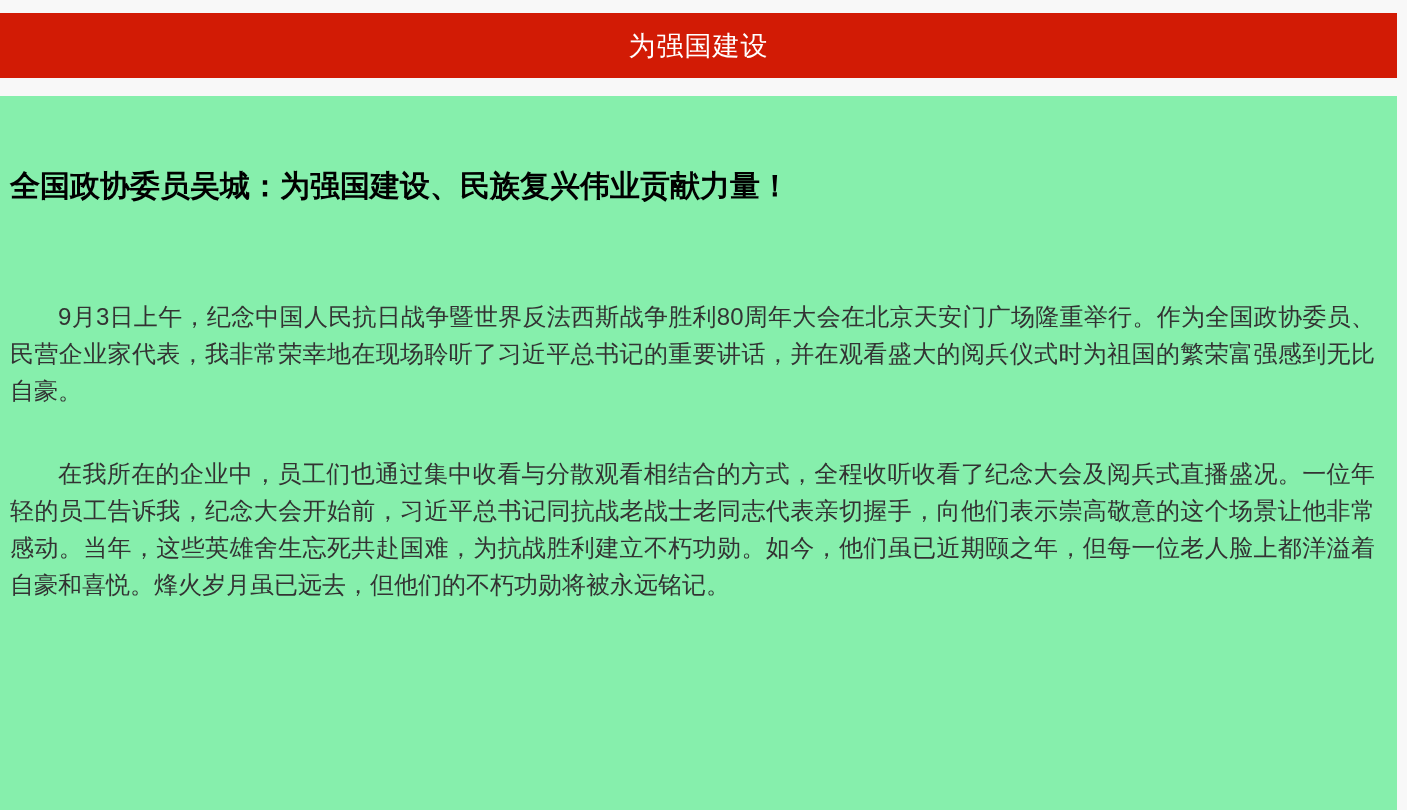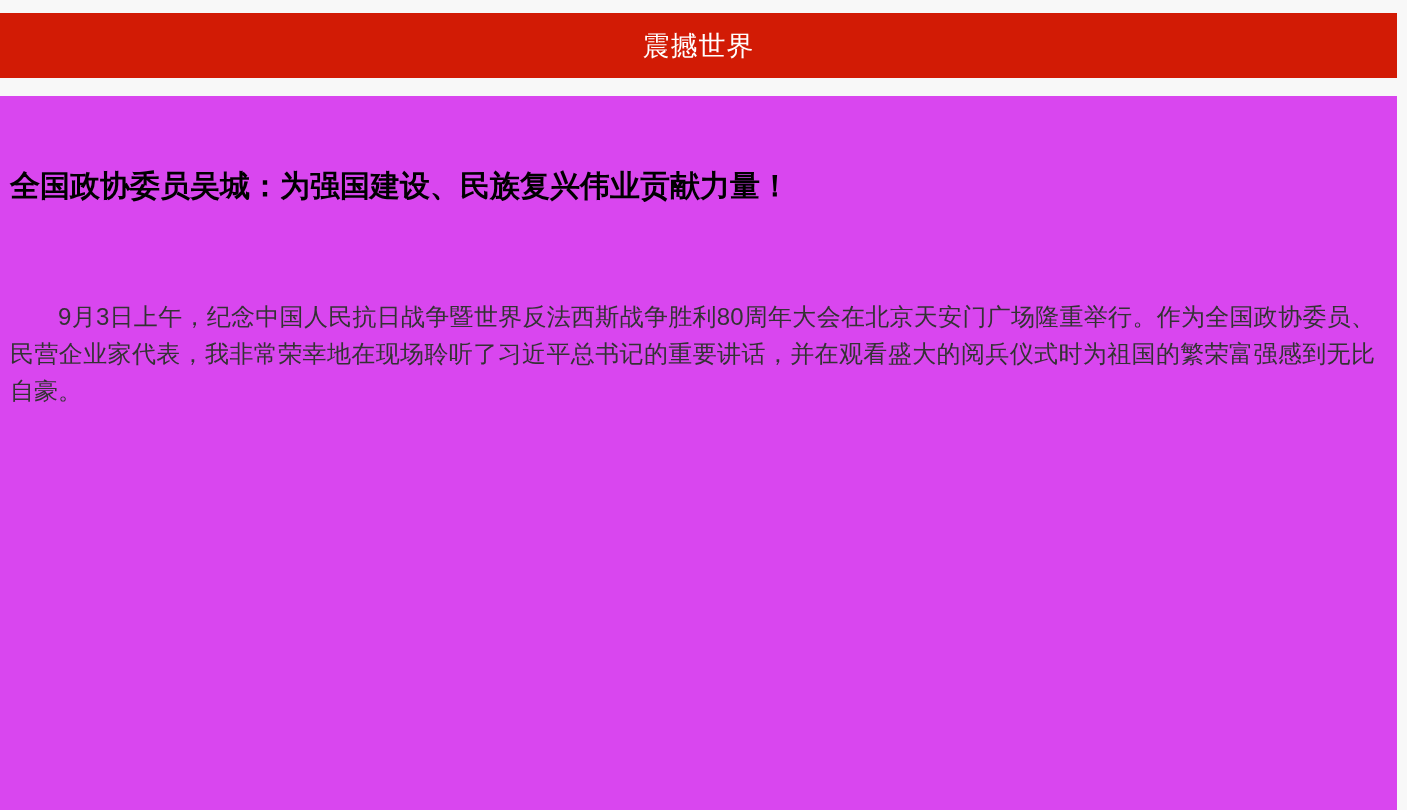--- a/index.html
+++ b/index.html
@@ -26,21 +26,21 @@
     justify-content: center;
   }
   .banner-title {
     color: #ffffff;
     font-size: 27px;
     letter-spacing: 1px;
     cursor: pointer;
   }
   .content {
     margin-top: 18px;
-    background: #d946ef;
+    background: #86efac;
     min-height: 714px;
     box-sizing: border-box;
     padding: 72px 10px 40px 10px;
   }
   .article-title {
     margin: 0 0 94px 0;
     font-size: 30px;
     line-height: 36px;
     font-weight: 700;
     color: #000000;
@@ -63,25 +63,26 @@
     width: 10px;
     height: 810px;
     background: #f8f8f8;
   }
 </style>
 </head>
 <body>
 
 <div class="viewport">
   <header class="banner">
-    <span class="banner-title">震撼世界</span>
+    <span class="banner-title">为强国建设</span>
   </header>
 
   <main class="content">
     <h1 class="article-title">全国政协委员吴城：为强国建设、民族复兴伟业贡献力量！</h1>
 
     <p class="article-paragraph">9月3日上午，纪念中国人民抗日战争暨世界反法西斯战争胜利80周年大会在北京天安门广场隆重举行。作为全国政协委员、民营企业家代表，我非常荣幸地在现场聆听了习近平总书记的重要讲话，并在观看盛大的阅兵仪式时为祖国的繁荣富强感到无比自豪。</p>
 
 
+    <p class="article-paragraph">在我所在的企业中，员工们也通过集中收看与分散观看相结合的方式，全程收听收看了纪念大会及阅兵式直播盛况。一位年轻的员工告诉我，纪念大会开始前，习近平总书记同抗战老战士老同志代表亲切握手，向他们表示崇高敬意的这个场景让他非常感动。当年，这些英雄舍生忘死共赴国难，为抗战胜利建立不朽功勋。如今，他们虽已近期颐之年，但每一位老人脸上都洋溢着自豪和喜悦。烽火岁月虽已远去，但他们的不朽功勋将被永远铭记。</p>
   </main>
 </div>
 
 <div class="scrollbar-track"></div>
 
 </body></html>

